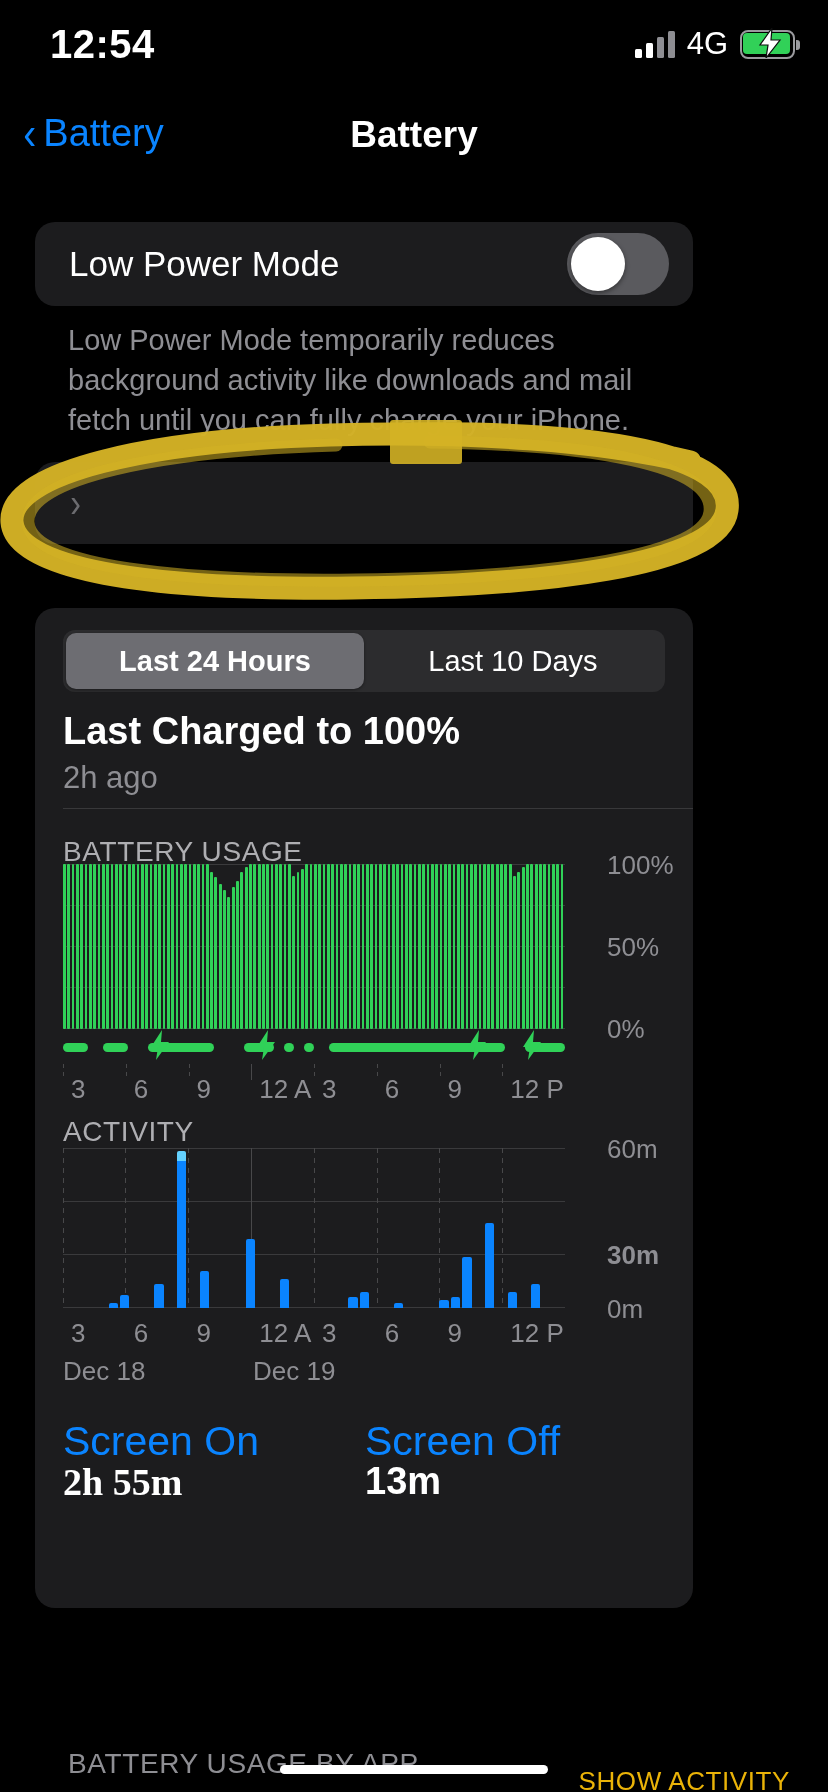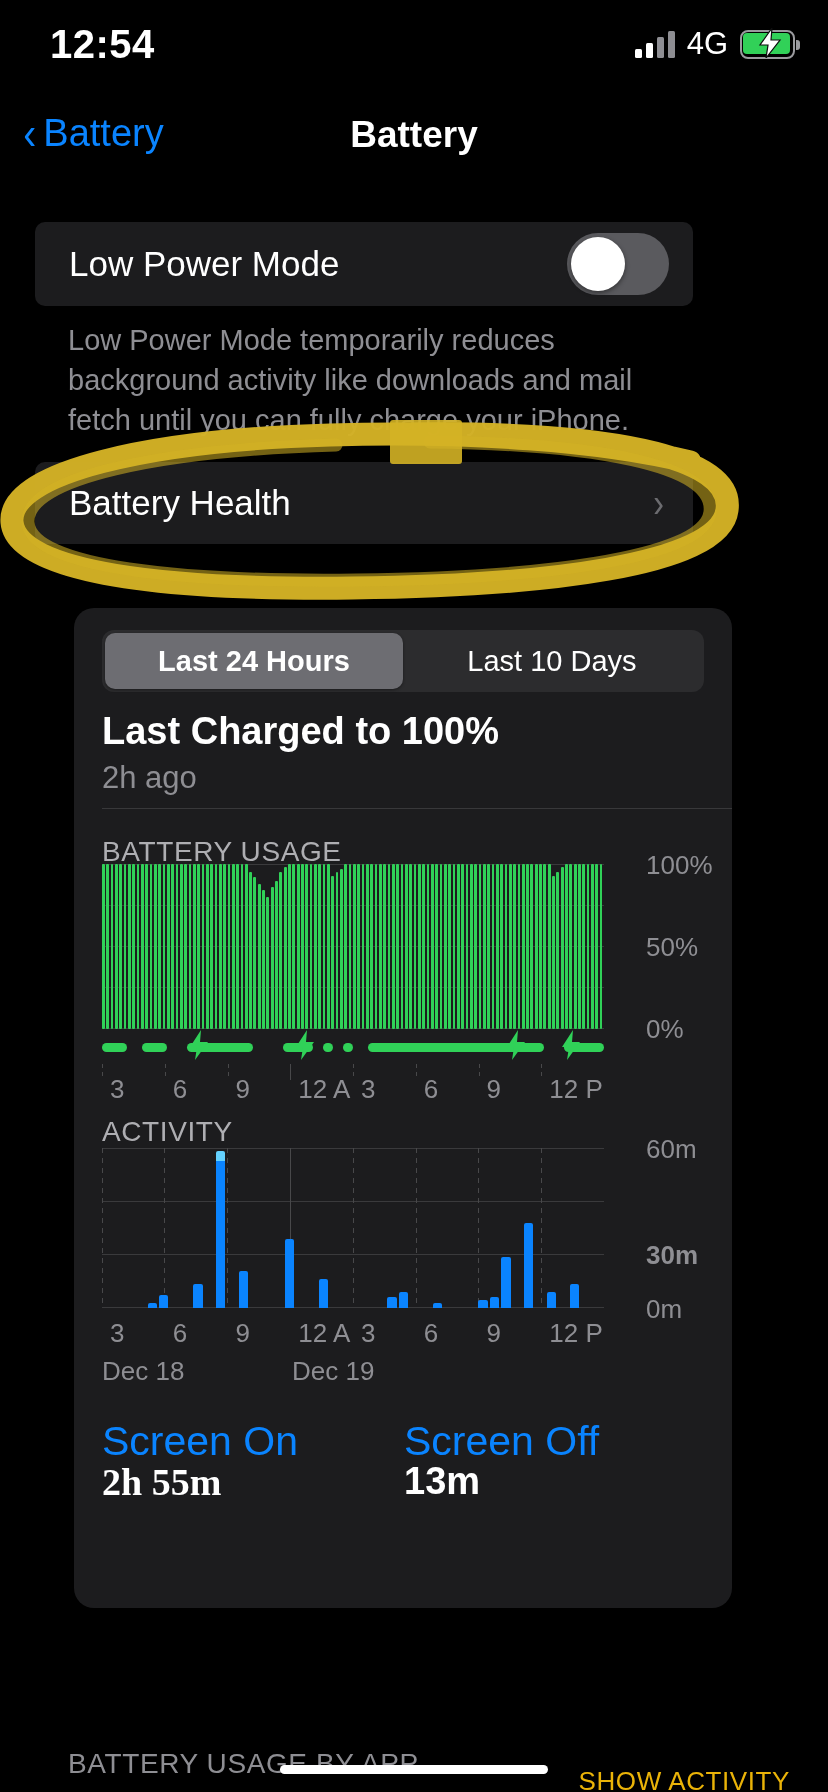--- a/index.html
+++ b/index.html
@@ -55,21 +55,21 @@
   .nav-chevron {
     font-size:46px; line-height:46px; font-weight:300; color:#0a84ff;
     transform:scaleX(.85);
   }
   .nav-title {
     position:absolute; left:0; top:18px; width:828px;
     text-align:center; color:#fff; font-size:37px; font-weight:700;
   }
 
   
-  .card { background:#1c1c1e; border-radius:10px; }
+  .card { background:#1c1c1e; border-radius:20px; }
 
   .lpm-card {
     position:absolute; left:35px; top:222px; width:658px; height:84px;
     display:flex; align-items:center; justify-content:space-between;
     padding:0 24px 0 34px;
   }
   .lpm-label { color:#fff; font-size:35px; }
   .toggle {
     position:relative; width:102px; height:62px;
     background:#5a5a5e; border-radius:31px; cursor:pointer;
@@ -92,21 +92,21 @@
   }
   .bh-label { color:#fff; font-size:35px; }
   .bh-chev { color:#6c6c70; font-size:40px; font-weight:400; transform:scaleX(.8); }
 
   
   .annot { position:absolute; left:0; top:418px; width:740px; height:190px; pointer-events:none; }
 
   
   .usage-card {
     position:absolute; left:35px; top:608px; width:658px; height:1000px;
-    background:#1c1c1e; border-radius:20px; overflow:hidden;margin-left:39px;
+    background:#1c1c1e; border-radius:20px; overflow:hidden;
   }
   .seg {
     position:absolute; left:28px; top:22px; width:602px; height:62px;
     background:#2c2c2e; border-radius:12px; display:flex; padding:3px;
   }
   .seg-item {
     flex:1; display:flex; align-items:center; justify-content:center;
     color:#fff; font-size:29px; border-radius:10px; cursor:pointer;
   }
   .seg-item.active { background:#6d6d72; font-weight:600;
@@ -218,21 +218,20 @@
 
   <div class="card lpm-card">
     <div class="lpm-label">Low Power Mode</div>
     <div class="toggle">
       <div class="toggle-knob"></div>
     </div>
   </div>
   <div class="lpm-desc">Low Power Mode temporarily reduces background activity like downloads and mail fetch until you can fully charge your iPhone.</div>
 
   <div class="card bh-card">
-    <div class="bh-label">Battery Health</div>
     <div class="bh-chev">›</div>
   </div>
 
   <svg class="annot" viewBox="0 0 740 190">
     <g fill="none" stroke="#d4b225" stroke-linecap="round" stroke-linejoin="round">
       <path d="M 412 16 C 600 14 735 36 727 92 C 720 148 540 168 352 170
                C 170 172 16 156 12 104 C 8 54 150 22 330 17
                C 470 13 600 22 690 44" stroke-width="23" opacity="0.97"></path>
       <path d="M 430 24 C 590 26 716 46 710 94 C 704 142 530 160 356 162
                C 186 164 30 150 28 104 C 26 60 160 32 336 27" stroke-width="13" opacity="0.55"></path>

